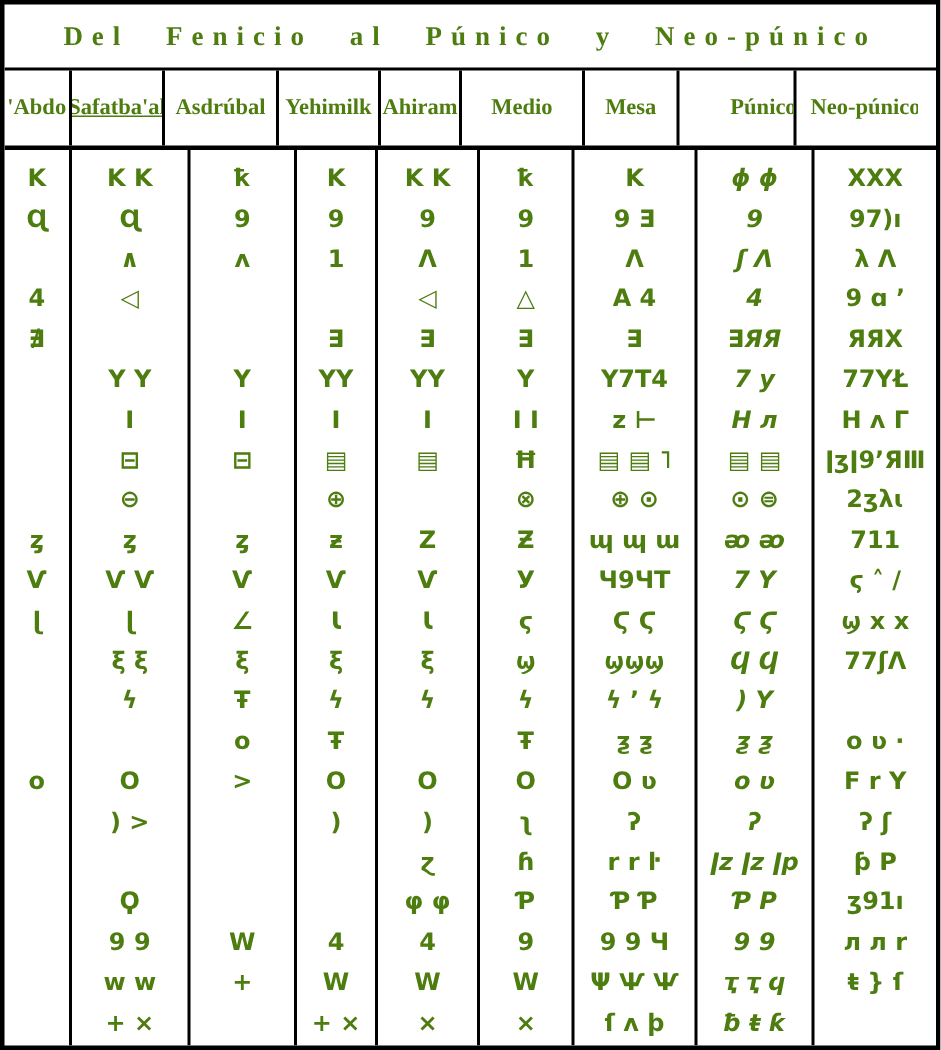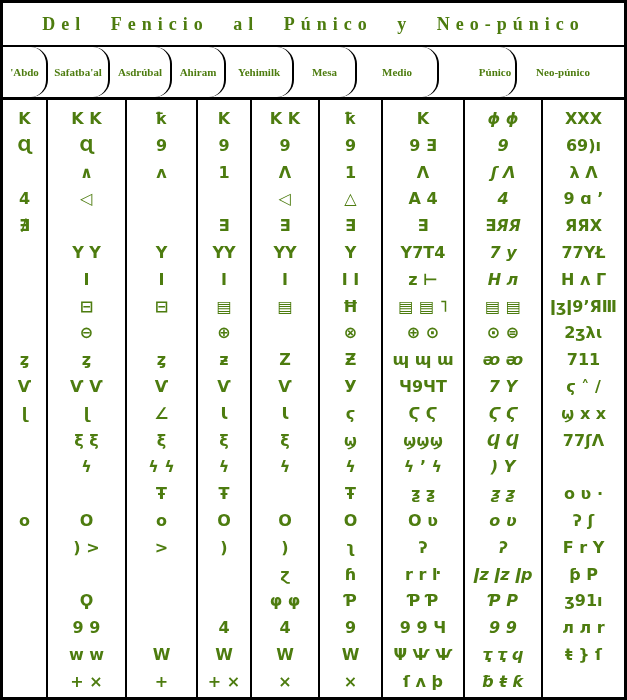--- a/index.html
+++ b/index.html
@@ -15,21 +15,21 @@
   .title{
     font-weight:bold;font-size:18px;letter-spacing:6px;word-spacing:14px;
     white-space:nowrap;
   }
   .headerrow{
     height:50px;border-bottom:3px solid #000;display:flex;
   }
   .hcell{
     box-sizing:border-box;border-right:2px solid #000;
     display:flex;align-items:center;justify-content:center;
-    font-weight:bold;font-size:11px;white-space:nowrap;overflow:hidden;border-radius:17px;
+    font-weight:bold;font-size:15px;white-space:nowrap;overflow:hidden;
   }
   .hcell:last-child{border-right:none;padding-left:11px;}
   .bodyrow{
     display:flex;height:597px;
   }
   .bcol{
     box-sizing:border-box;border-right:2px solid #000;padding-top:6px;
     overflow:hidden;
   }
   .bcol:last-child{border-right:none;}
@@ -43,26 +43,26 @@
 <body>
 
 <div class="page">
 
   <div class="titlebox">
     <div class="title">Del Fenicio al Púnico y Neo-púnico</div>
   </div>
 
   <div class="headerrow">
     <div class="hcell" style="width: 45px;">'Abdo</div>
-    <div class="hcell" style="width: 62px;">Safatba'al</div>
-    <div class="hcell" style="width: 62px;">Asdrúbal</div>
+    <div class="hcell" style="width: 62px; text-decoration: underline;">Safatba'al</div>
+    <div class="hcell" style="width: 76px;">Asdrúbal</div>
+    <div class="hcell" style="width: 68px;">Yehimilk</div>
     <div class="hcell" style="width: 54px;">Ahiram</div>
-    <div class="hcell" style="width: 68px;">Yehimilk</div>
+    <div class="hcell" style="width: 82px;">Medio</div>
     <div class="hcell" style="width: 63px;">Mesa</div>
-    <div class="hcell" style="width: 82px;">Medio</div>
     <div class="hcell" style="width: 78px; padding-left: 36px;">Púnico</div>
     <div class="hcell" style="width: 81px;">Neo-púnico</div>
   </div>
 
   <div class="bodyrow">
       <div class="bcol" style="width: 45px;">
         <div class="bcell">K</div>
         <div class="bcell">Ɋ</div>
         <div class="bcell"></div>
         <div class="bcell">4</div>
@@ -116,21 +116,20 @@
         <div class="bcell"></div>
         <div class="bcell"></div>
         <div class="bcell">Y</div>
         <div class="bcell">I</div>
         <div class="bcell">⊟</div>
         <div class="bcell"></div>
         <div class="bcell">ȥ</div>
         <div class="bcell">Ѵ</div>
         <div class="bcell">∠</div>
         <div class="bcell">ξ</div>
-        <div class="bcell">ϟ ϟ</div>
         <div class="bcell">Ŧ</div>
         <div class="bcell">o</div>
         <div class="bcell">&gt;</div>
         <div class="bcell"></div>
         <div class="bcell"></div>
         <div class="bcell"></div>
         <div class="bcell">W</div>
         <div class="bcell">+</div>
       </div>
       <div class="bcol" style="width: 54px;">
@@ -248,36 +247,36 @@
         <div class="bcell">o ʋ</div>
         <div class="bcell">ʔ</div>
         <div class="bcell">ǀz ǀz ǀp</div>
         <div class="bcell">Ƥ P</div>
         <div class="bcell">9 9</div>
         <div class="bcell">ҭ ҭ ϥ</div>
         <div class="bcell">ƀ ŧ ƙ</div>
       </div>
       <div class="bcol" style="width: 81px;">
         <div class="bcell">XXX</div>
-        <div class="bcell">69)ı</div>
+        <div class="bcell">97)ı</div>
         <div class="bcell">λ Λ</div>
         <div class="bcell">9 ɑ ʼ</div>
         <div class="bcell">ЯЯX</div>
         <div class="bcell">77YŁ</div>
         <div class="bcell">H ʌ Γ</div>
         <div class="bcell">ǀʒǀ9ʼЯⅢ</div>
         <div class="bcell">2ʒλɩ</div>
         <div class="bcell">711</div>
         <div class="bcell">ϛ ˄ /</div>
         <div class="bcell">ϣ x x</div>
         <div class="bcell">77ʃΛ</div>
         <div class="bcell"></div>
         <div class="bcell">o ʋ ·</div>
+        <div class="bcell">F r Y</div>
         <div class="bcell">ʔ ʃ</div>
-        <div class="bcell">F r Y</div>
         <div class="bcell">ƥ P</div>
         <div class="bcell">ʒ91ı</div>
         <div class="bcell">л л r</div>
         <div class="bcell">ŧ } ſ</div>
       </div>
     </div>
 
 </div>
 
 </body></html>

